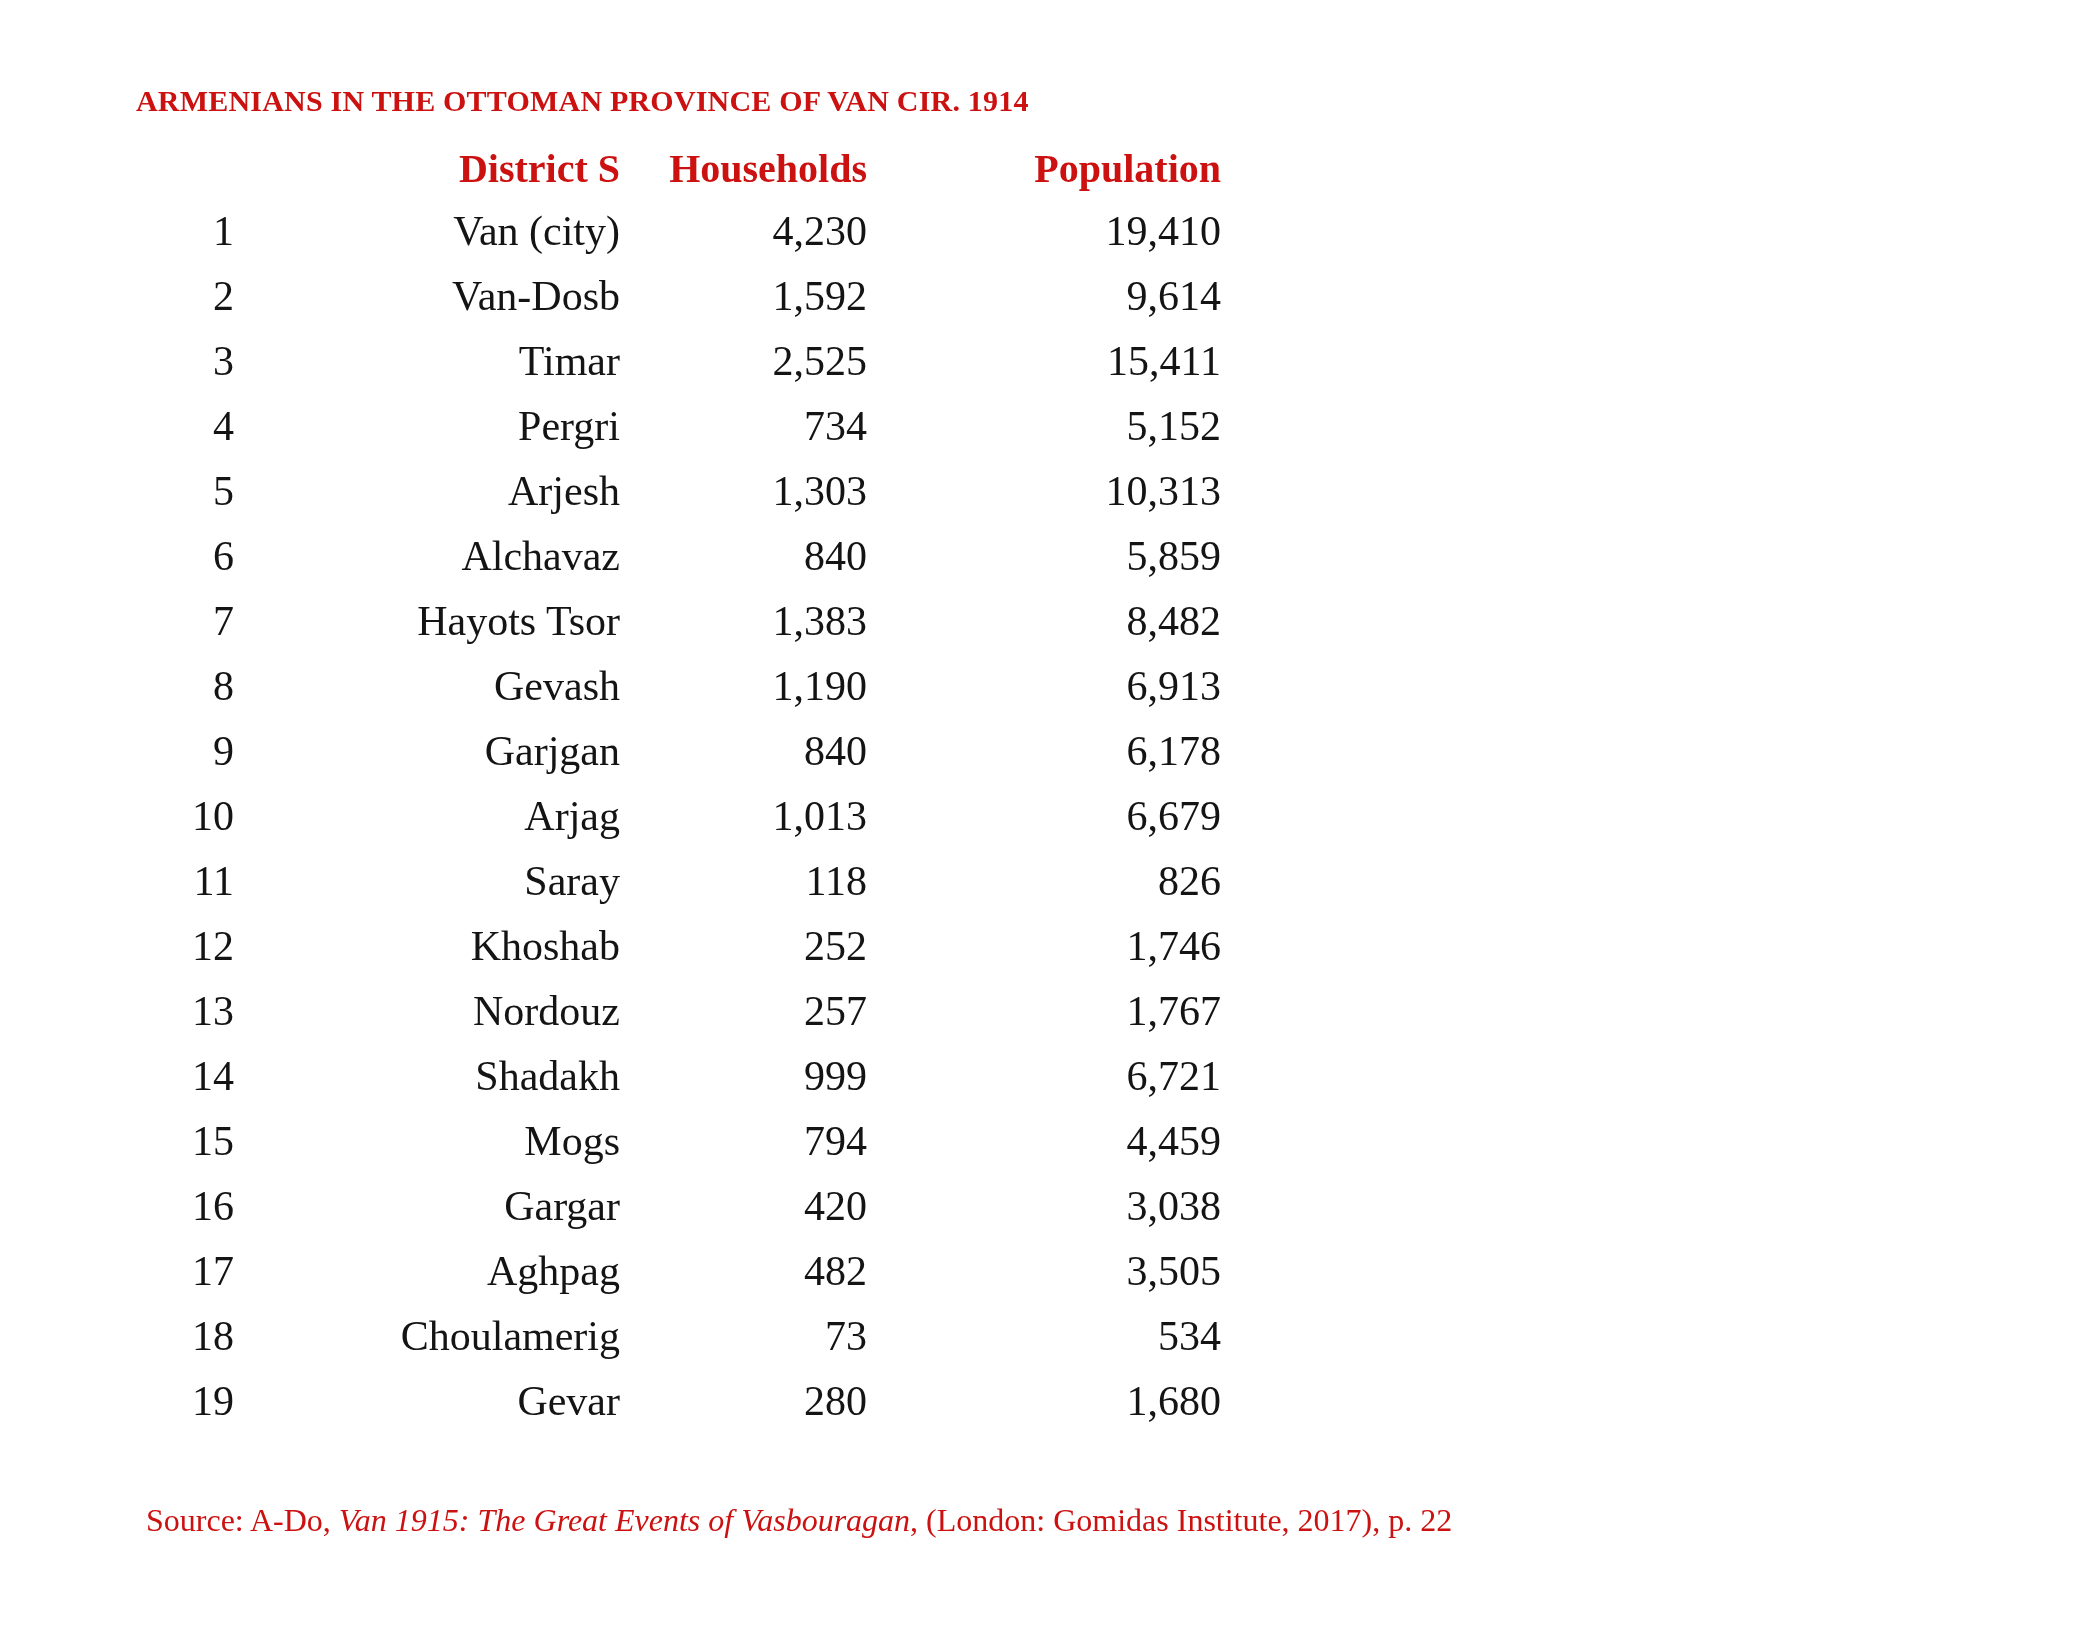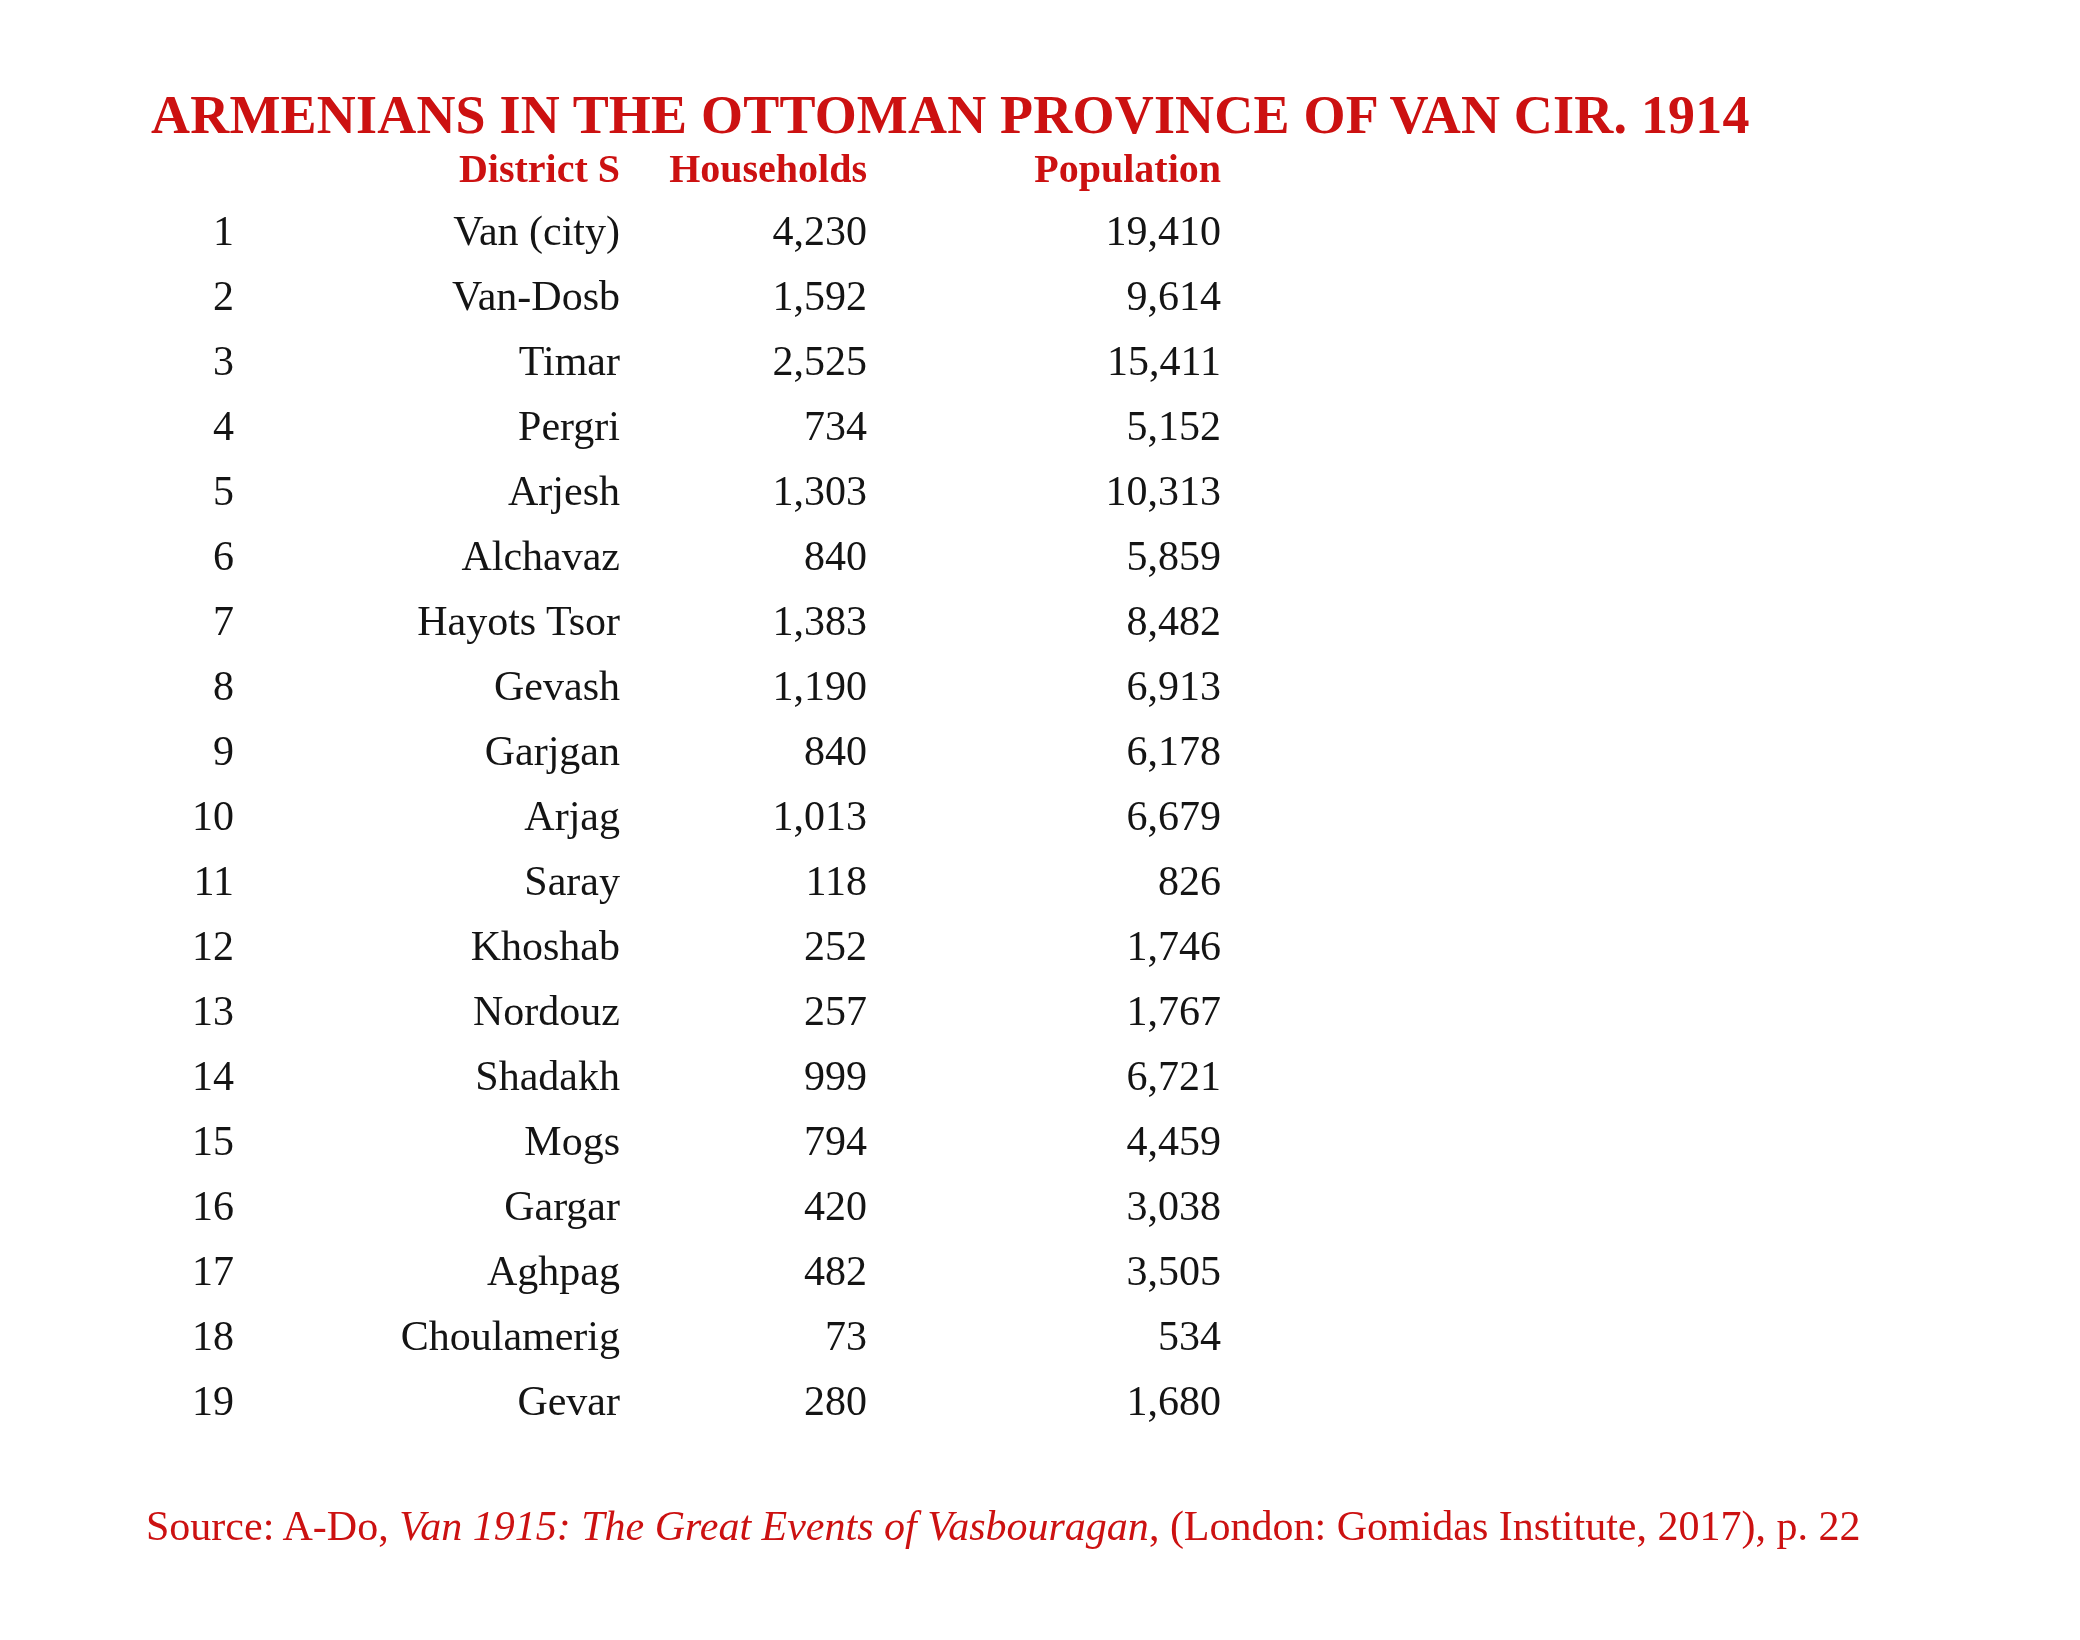--- a/index.html
+++ b/index.html
@@ -5,43 +5,43 @@
   :root { --red: #cc1111; --ink: #141414; }
   html, body { margin: 0; padding: 0; background: #ffffff; }
   body {
     width: 2080px; height: 1640px;
     font-family: "Liberation Serif", "DejaVu Serif", serif;
     color: var(--ink);
   }
   .page { position: relative; width: 2080px; height: 1640px; background: #ffffff; overflow: hidden; }
 
   .title {
-    position: absolute; left: 151px; top: 84px; margin: 0;
-    font-size: 54px; font-weight: bold; color: var(--red);
+    position: absolute; left: 136px; top: 84px; margin: 0;
+    font-size: 30px; font-weight: bold; color: var(--red);
     white-space: nowrap; letter-spacing: 0.2px;
   }
 
   .tbl { position: absolute; left: 148px; top: 140px; }
   .row {
     display: grid;
     grid-template-columns: 92px 380px 247px 354px;
     height: 65px; align-items: center;
     font-size: 42px; line-height: 1;
   }
   .row.head { height: 58px; }
   .row.head .cell { color: var(--red); font-weight: bold; font-size: 40px; }
   .cell { white-space: nowrap; }
   .c-num { text-align: right; padding-right: 6px; }
   .c-district { text-align: right; padding-left: 55px; }
   .c-hh, .c-pop { text-align: right; }
   .row.total .cell { font-weight: bold; }
 
   .source {
     position: absolute; left: 146px; top: 1502px; margin: 0;
-    font-size: 42px; color: var(--red); white-space: nowrap;
+    font-size: 32px; color: var(--red); white-space: nowrap;
   }
   .source em { font-style: italic; }
 </style>
 </head>
 <body>
 
 <div class="page">
 
   <h1 class="title">ARMENIANS IN THE OTTOMAN PROVINCE OF VAN CIR. 1914</h1>
 

